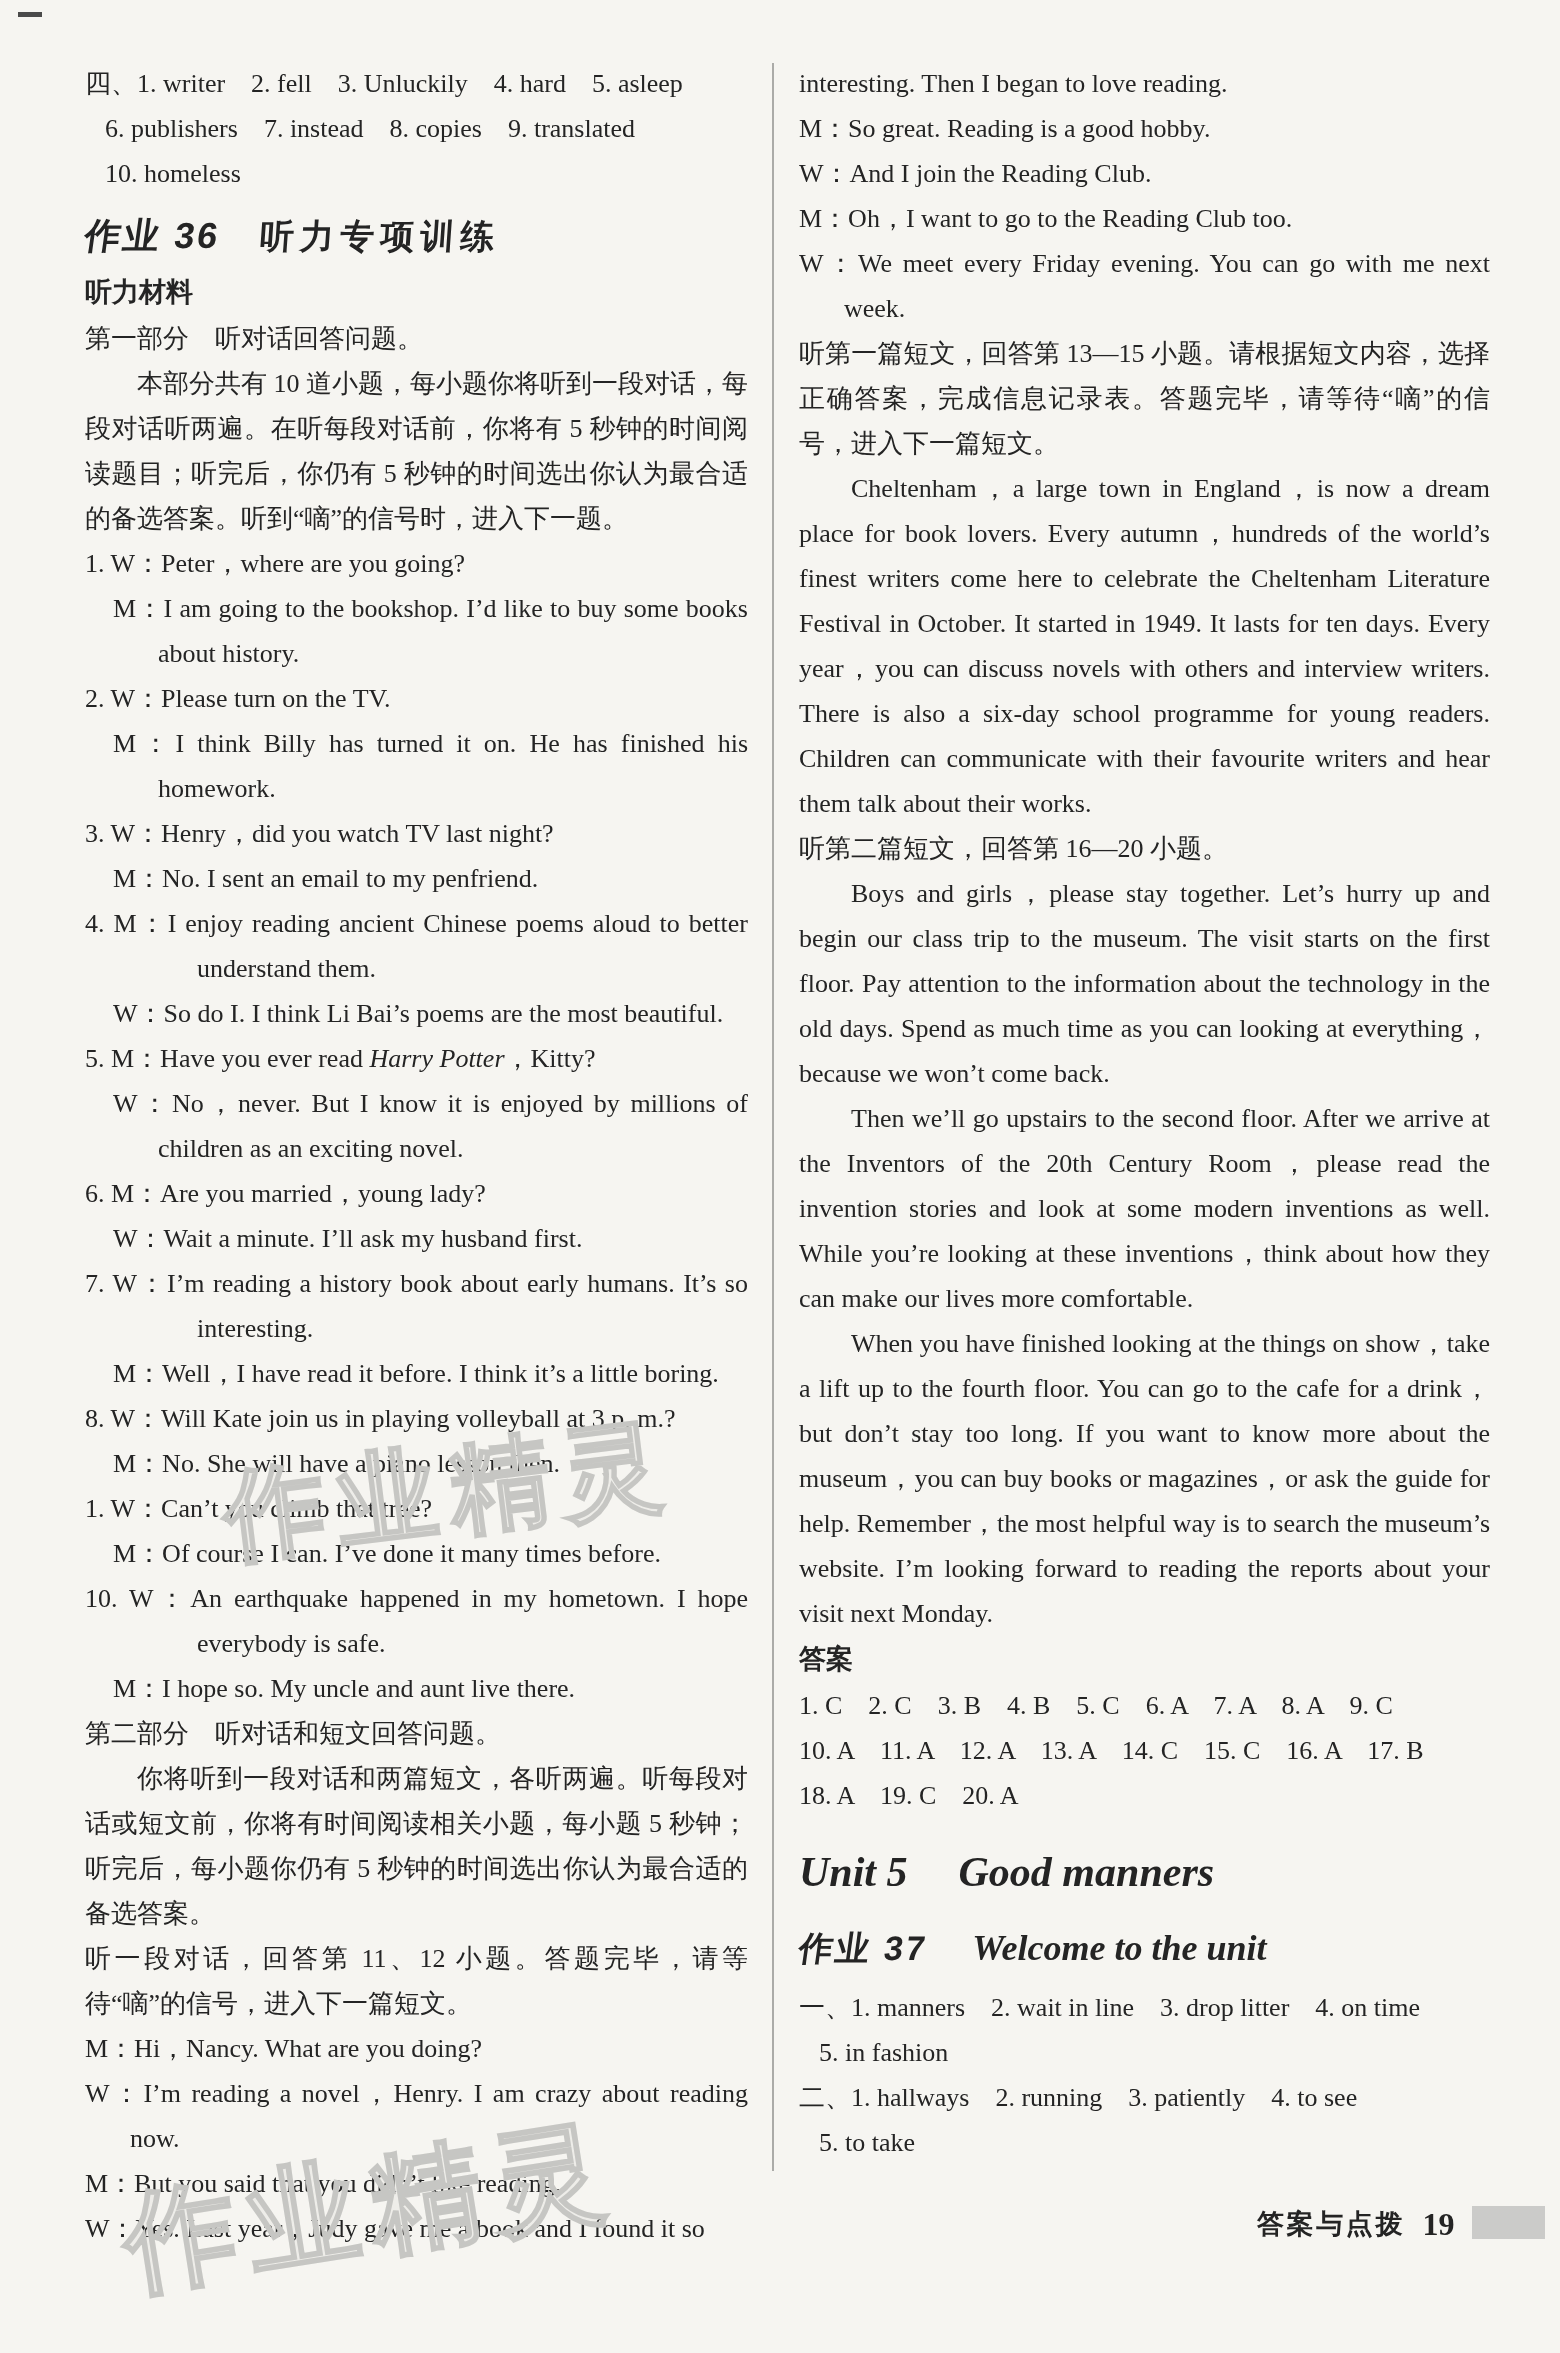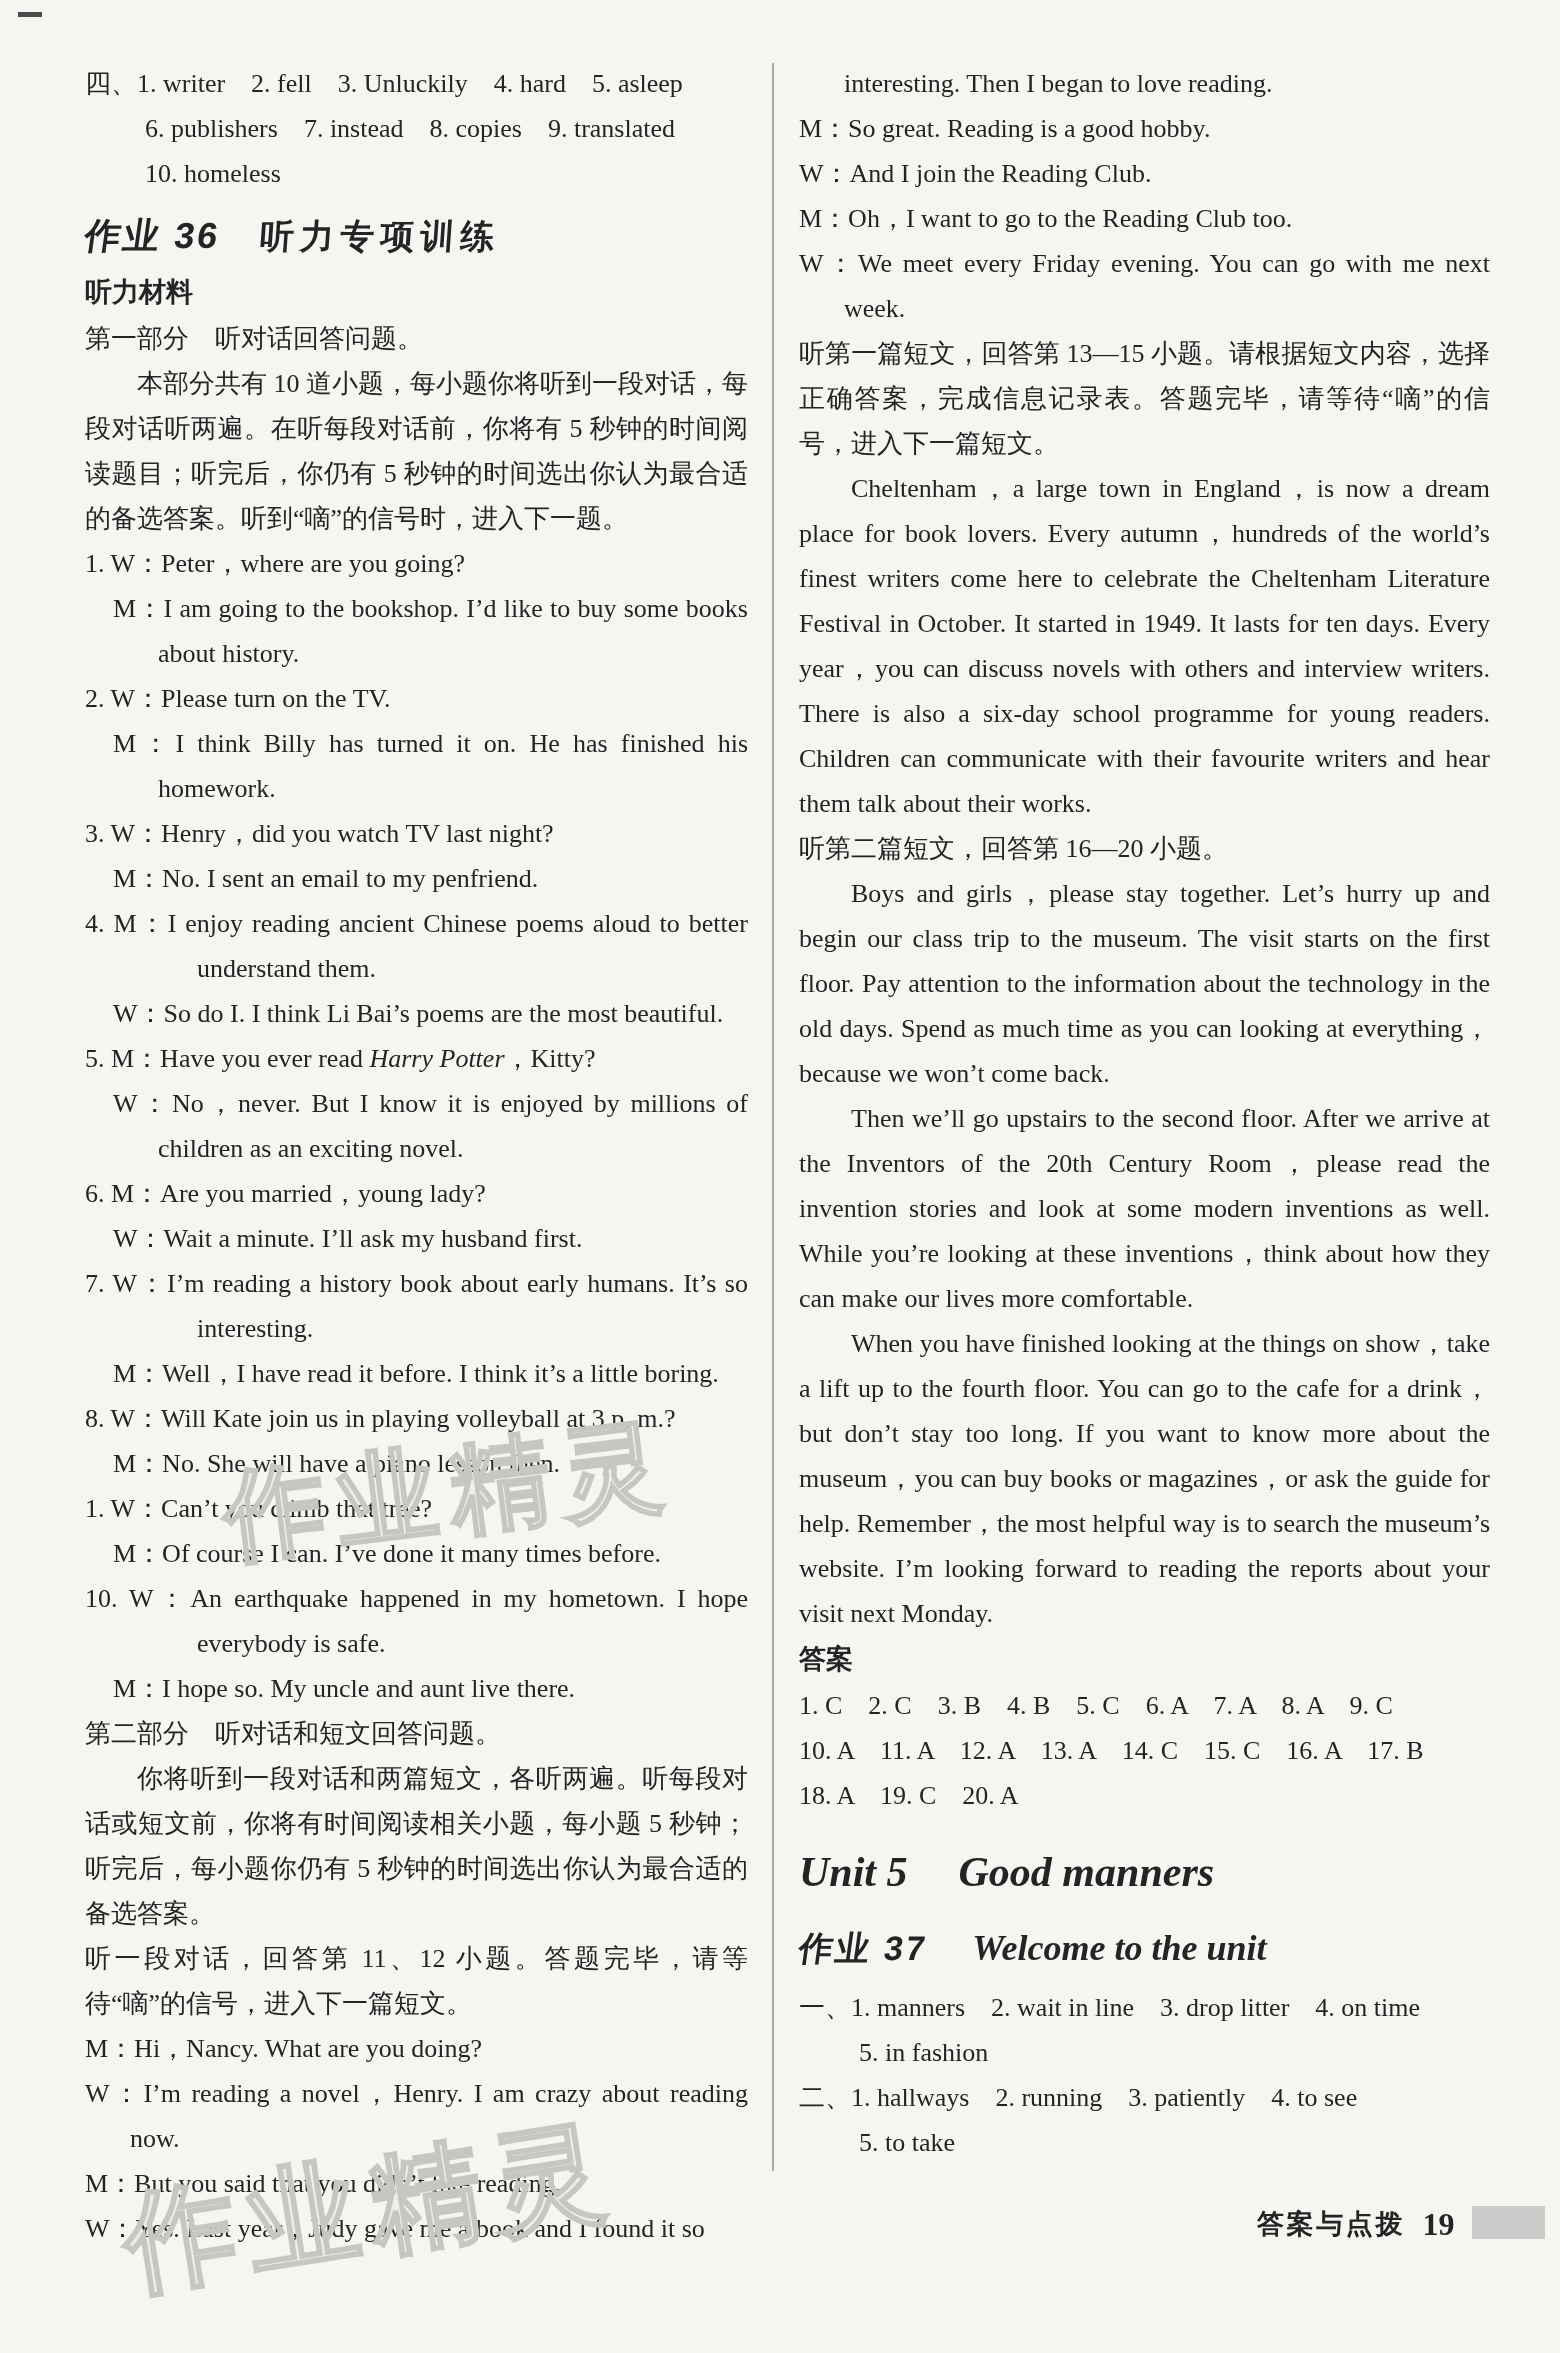--- a/index.html
+++ b/index.html
@@ -11,26 +11,26 @@
     color:#242424;
     overflow:hidden;
   }
   .col{position:absolute;top:61px;}
   .col-left{left:85px;width:663px;}
   .col-right{left:799px;width:691px;}
   .divider{position:absolute;left:772px;top:63px;width:1.7px;height:2108px;background:#ababa8;}
   .corner-mark{position:absolute;left:17.5px;top:12.2px;width:24.5px;height:4.4px;background:#4a4a4a;}
 
   .line{font-size:26px;line-height:45px;text-align:justify;}
-  .indent1{margin-left:60px;}
+  .indent1{margin-left:20px;}
   .cn-para{text-indent:2em;}
   .dlg-a{padding-left:112px;text-indent:-112px;}
   .dlg-b{padding-left:73px;text-indent:-45px;}
   .dlg-p2{padding-left:45px;text-indent:-45px;}
-  .cont-line{margin-left:45px;}
+  .cont-line{}
 
   .bold-heading{font-weight:bold;font-size:27px;line-height:47px;}
 
   .hw-heading{margin:14px 0 7px;font-size:36px;line-height:51px;white-space:nowrap;}
   .hw-label{display:inline-block;font-family:"Liberation Sans","DejaVu Sans",sans-serif;
             font-weight:900;transform:skewX(-8deg);letter-spacing:2.6px;margin-right:40px;}
   .hw-title{display:inline-block;font-family:"Liberation Sans","DejaVu Sans",sans-serif;
             font-weight:900;transform:skewX(-4deg);letter-spacing:6.1px;font-size:34px;}
 
   .unit-heading{margin:26px 0 17.5px;font-size:42px;line-height:56px;font-weight:bold;font-style:italic;white-space:nowrap;}

